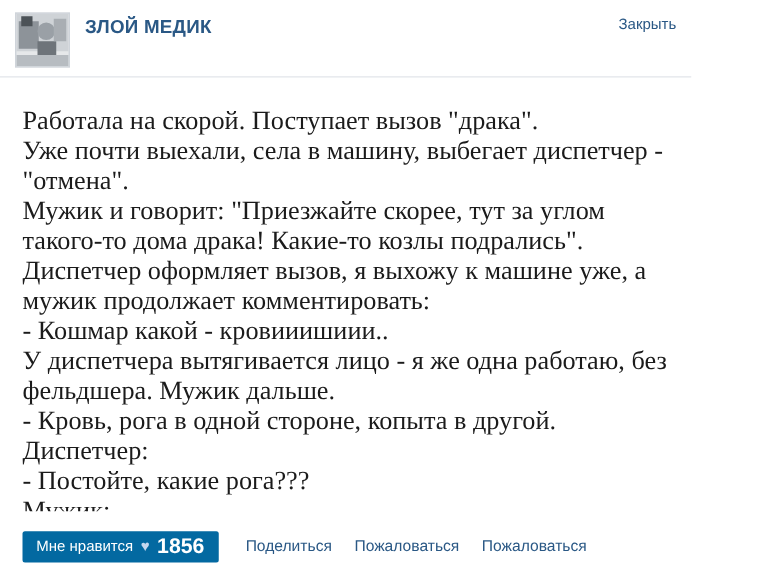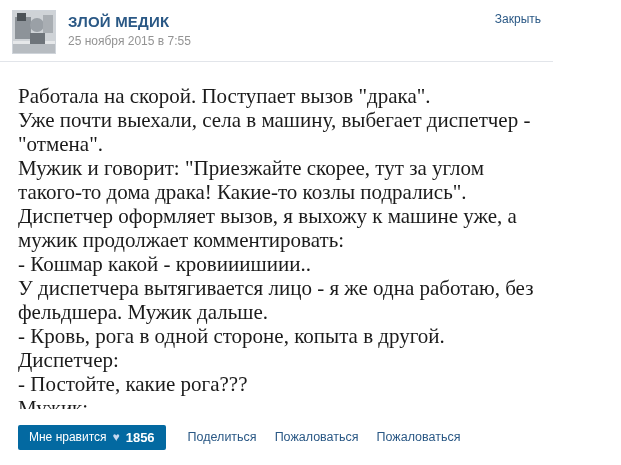--- a/index.html
+++ b/index.html
@@ -107,21 +107,21 @@
     border: none;
     font-family: "Liberation Sans", sans-serif;
   }
   .like-button .heart {
     color: #c5d8ef;
     font-size: 12px;
     line-height: 12px;
   }
   .like-count {
     font-weight: bold;
-    font-size: 13px;
+    font-size: 17px;
   }
   .actions {
     margin-left: 22px;
     display: flex;
     align-items: flex-end;
     gap: 18px;
   }
   .action-link {
     font-size: 12.5px;
     color: #2a5885;
@@ -142,21 +142,20 @@
         <rect x="2" y="6" width="16" height="22" fill="#8d9399"></rect>
         <rect x="4" y="2" width="9" height="8" fill="#4c5257"></rect>
         <circle cx="24" cy="14" r="7" fill="#9aa0a6"></circle>
         <rect x="17" y="22" width="15" height="12" fill="#6e747a"></rect>
         <rect x="0" y="33" width="42" height="9" fill="#b7bcc1"></rect>
         <rect x="30" y="4" width="10" height="18" fill="#a9aeb3"></rect>
       </svg>
     </div>
     <div class="title-block">
       <div class="group-name">ЗЛОЙ МЕДИК</div>
-      <div class="post-date">25 ноября 2015 в 7:55</div>
     </div>
     <a class="close-link">Закрыть</a>
   </div>
 
   <div class="body">
     <div class="text">Работала на скорой. Поступает вызов "драка".
 Уже почти выехали, села в машину, выбегает диспетчер - "отмена".
 Мужик и говорит: "Приезжайте скорее, тут за углом такого-то дома драка! Какие-то козлы подрались".
 Диспетчер оформляет вызов, я выхожу к машине уже, а мужик продолжает комментировать:
 - Кошмар какой - кровииишиии..

